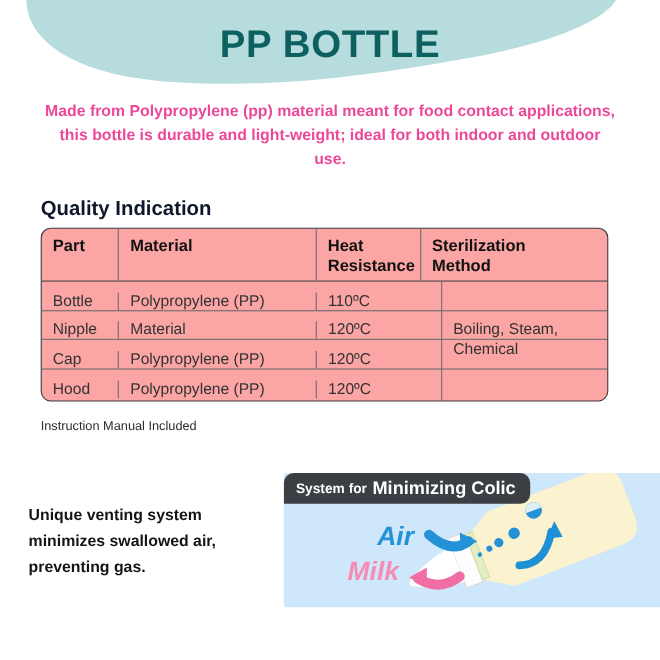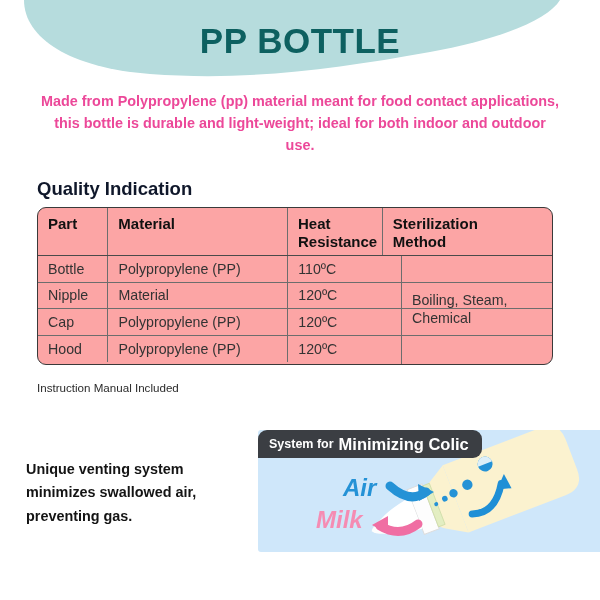--- a/index.html
+++ b/index.html
@@ -62,21 +62,21 @@
     border: 1.6px solid #3a3a3a;
     border-radius: 9px;
     box-sizing: border-box;
     background: #fca5a5;
   }
   .tbl-row {
     display: flex;
     box-sizing: border-box;
   }
   .tbl-head-row { height: 48px; border-bottom: 1.4px solid #4a4a4a; }
-  .tbl-body-row { height: 26.5px; }
+  .tbl-body-row { height: 26.5px; align-items: flex-end; }
   .tbl-body-row.sep { border-bottom: 1.1px solid #6d6d6d; }
 
   .c-part   { width: 73px;  box-sizing: border-box; }
   .c-mat    { width: 190px; box-sizing: border-box; border-left: 1.1px solid #6d6d6d; }
   .c-heat   { width: 100px; box-sizing: border-box; border-left: 1.1px solid #6d6d6d; }
   .c-ster   { width: 180px; box-sizing: border-box; border-left: 1.1px solid #6d6d6d; }
 
   .tbl-head-row .c-part,
   .tbl-head-row .c-mat,
   .tbl-head-row .c-heat,

